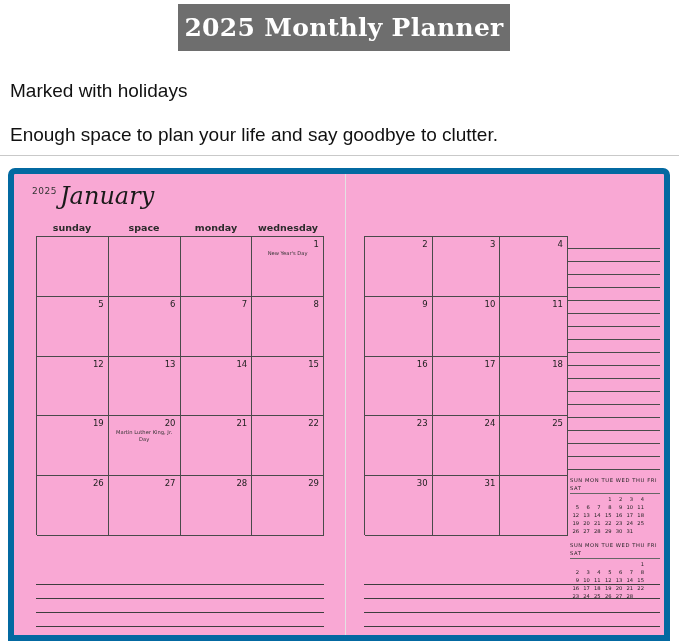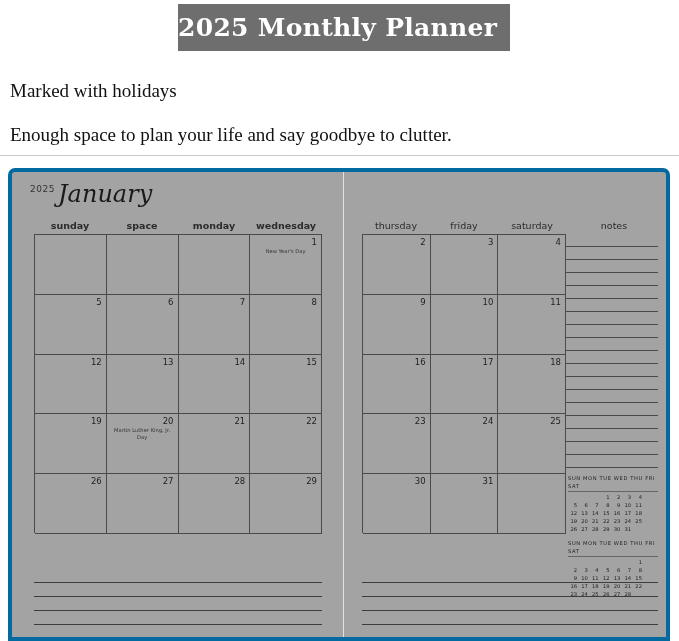--- a/index.html
+++ b/index.html
@@ -19,34 +19,35 @@
   
   .banner {
     position: absolute;
     left: 178px;
     top: 4px;
     width: 332px;
     height: 47px;
     background: #6e6e6e;
     display: flex;
     align-items: center;
+    justify-content: center;
   }
   .banner-title {
     color: #ffffff;
     font-family: "DejaVu Serif", serif;
     font-size: 25px;
     font-weight: bold;
     letter-spacing: 0.3px;
     white-space: nowrap;
   }
 
   .tagline {
     position: absolute;
     left: 10px;
-    font-family: Liberation Serif, serif;
+    font-family: Liberation Sans, sans-serif;
     color: #111111;
     font-size: 19px;
   }
   .tagline-1 { top: 80px; }
   .tagline-2 { top: 124px; }
 
   .hr-divider {
     position: absolute;
     left: 0;
     top: 155px;
@@ -55,22 +56,22 @@
     background: #c9c9c9;
   }
 
   
   .spread {
     position: absolute;
     left: 8px;
     top: 168px;
     width: 662px;
     height: 473px;
-    background: #a3a3a3;
-    border: 4px solid #0369a1;
+    background: #f9a8d4;
+    border: 6px solid #0369a1;
     border-radius: 7px 7px 0 0;
     box-sizing: border-box;
     overflow: hidden;
   }
   .page {
     position: absolute;
     top: 0;
     height: 473px;
     box-sizing: border-box;
   }
@@ -337,26 +338,20 @@
     <div class="bottom-lines bottom-lines-left">
       <div class="b-line"></div>
       <div class="b-line"></div>
       <div class="b-line"></div>
       <div class="b-line"></div>
       <div class="b-line"></div>
     </div>
   </div>
 
   <div class="page page-right">
-    <div class="dow-row dow-row-right">
-      <div class="dow dow-right-day">thursday</div>
-      <div class="dow dow-right-day">friday</div>
-      <div class="dow dow-right-day">saturday</div>
-      <div class="dow dow-right-notes">notes</div>
-    </div>
 
     <div class="grid grid-right">
 
       <div class="grid-row">
         <div class="cell cell-right">
           <div class="daynum">2</div>
           <div class="holiday"></div>
         </div>
         <div class="cell cell-right">
           <div class="daynum">3</div>

